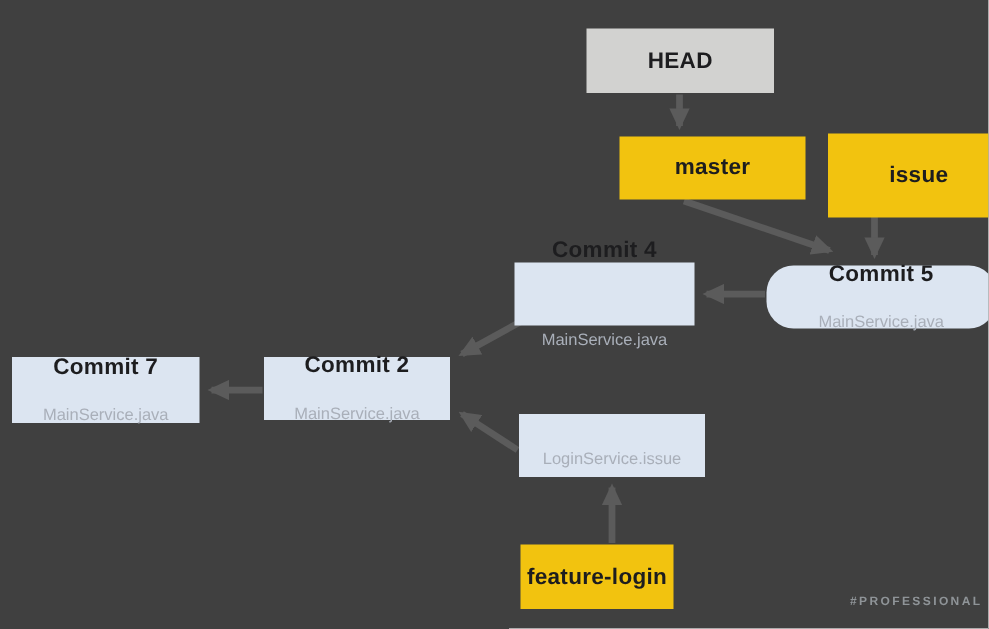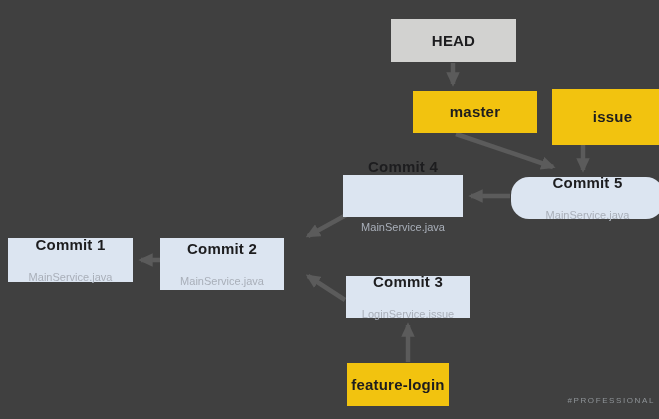--- a/index.html
+++ b/index.html
@@ -52,21 +52,21 @@
     background: #f2c30f;
   }
   .node.commit-box {
     background: #dce5f1;
   }
   .watermark {
     position: absolute;
     right: 4px;
     top: 396px;
     font-size: 8px;
-    font-weight: 400;
+    font-weight: 700;
     letter-spacing: 1.6px;
     color: #8f9498;
   }
 </style>
 </head>
 <body>
 
 <div class="canvas">
 
   <svg class="edges-svg" viewBox="0 0 659 419" xmlns="http://www.w3.org/2000/svg">
@@ -102,32 +102,31 @@
   <div class="node commit-box" style="left:511px; top:177px; width:153px; height:42px;border-radius:18px;">
     <span class="title">Commit 5</span>
     <span class="subtitle">MainService.java</span>
   </div>
 
   <div class="node commit-box" style="left:343px; top:175px; width:120px; height:42px;gap:28px;">
     <span class="title">Commit 4</span>
     <span class="subtitle">MainService.java</span>
   </div>
 
-  <div class="node commit-box" style="left:160px; top:238px; width:124px; height:52px;">
+  <div class="node commit-box" style="left:176px; top:238px; width:124px; height:42px;">
     <span class="title">Commit 2</span>
     <span class="subtitle">MainService.java</span>
   </div>
 
   <div class="node commit-box" style="left:8px; top:238px; width:125px; height:44px;">
-    <span class="title">Commit 1</span>
+    <span class="title">Commit 7</span>
     <span class="subtitle">MainService.java</span>
   </div>
 
   <div class="node commit-box" style="left:346px; top:276px; width:124px; height:42px;">
-    <span class="title">Commit 3</span>
     <span class="subtitle">LoginService.issue</span>
   </div>
 
   <div class="node branch-box" style="left:347px; top:363px; width:102px; height:43px;">
     <span class="title">feature-login</span>
   </div>
 
   <div class="watermark">#PROFESSIONAL</div>
 
 </div>

